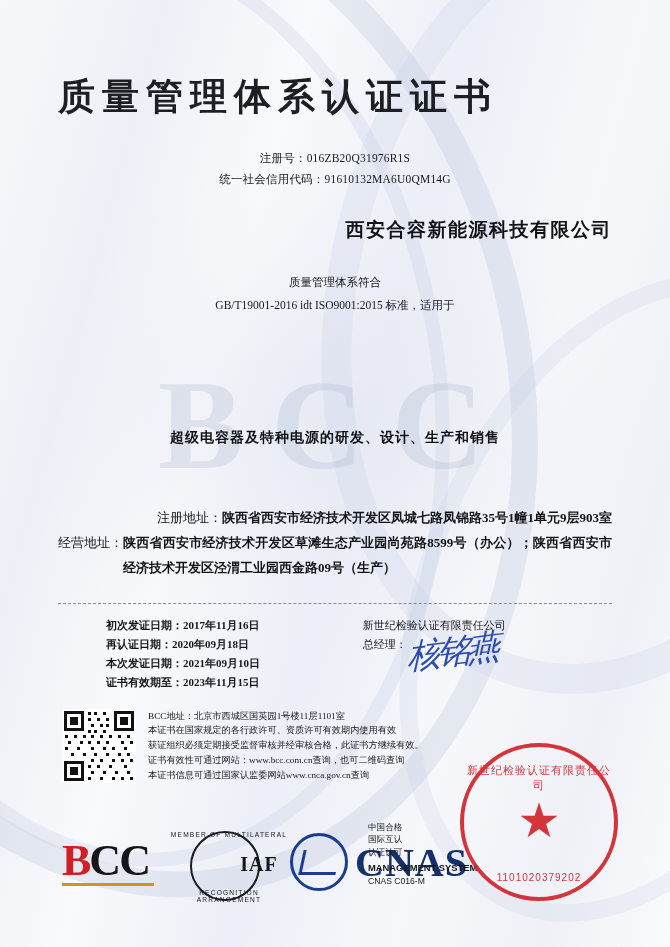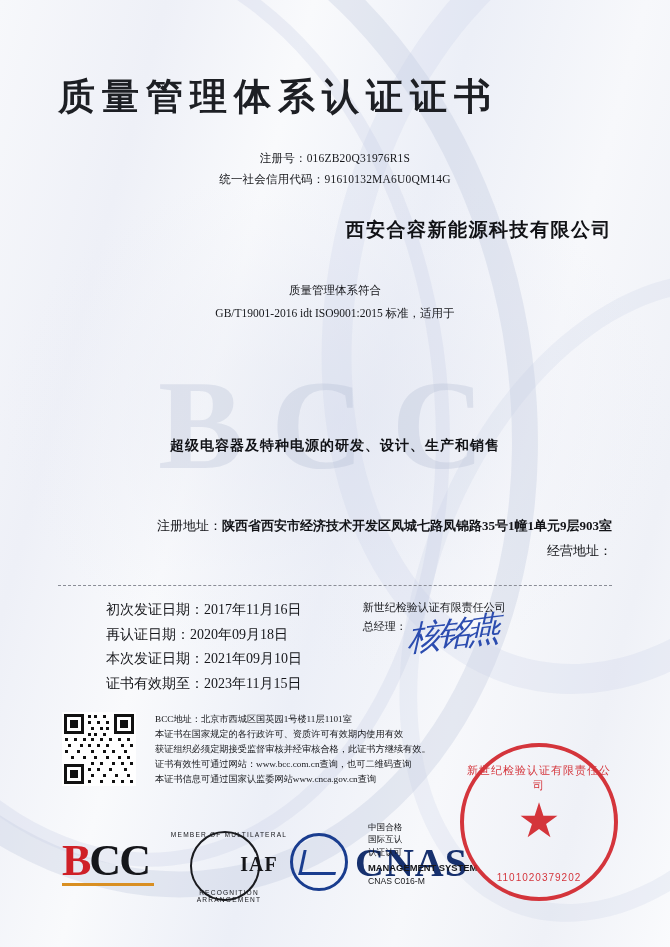--- a/index.html
+++ b/index.html
@@ -80,21 +80,21 @@
     text-align: right;
     margin-top: 26px;
     font-size: 19px;
     font-weight: bold;
     letter-spacing: 1.5px;
     color: #111216;
     font-family: Liberation Mono, monospace;
   }
   .conform {
     text-align: center;
-    margin-top: 36px;
+    margin-top: 28px;
     font-size: 11.5px;
     color: #16171b;
     font-family: "Liberation Serif", serif;
     line-height: 2.0;
   }
   .scope {
     text-align: center;
     margin-top: 112px;
     font-size: 14px;
     font-weight: bold;
@@ -131,25 +131,26 @@
     border-top: 1px dashed #8a8d96;
     height: 0;
   }
   .dates-sign {
     display: flex;
     margin-top: 12px;
     font-family: "Liberation Serif", serif;
   }
   .dates {
     width: 55%;
-    font-size: 14px;
+    font-size: 11px;
     line-height: 1.75;
     color: #15161a;
     padding-left: 48px;
     box-sizing: border-box;
+    font-weight: bold;
   }
   .issuer {
     width: 45%;
     font-size: 11px;
     line-height: 1.75;
     color: #15161a;
     position: relative;
   }
   .signature {
     position: absolute;
@@ -170,21 +171,21 @@
   .qr {
     width: 74px;
     height: 74px;
     margin-left: 4px;
     flex: none;
     background: #fff;
     position: relative;
   }
   .legal {
     flex: 1;
-    margin-left: 19px;
+    margin-left: 12px;
     font-family: "Liberation Serif", serif;
     font-size: 9.2px;
     line-height: 1.62;
     color: #15161a;
   }
   .logos {
     position: absolute;
     left: 0; right: 0;
     bottom: 38px;
     height: 92px;
@@ -365,20 +366,21 @@
 
     <div class="scope">超级电容器及特种电源的研发、设计、生产和销售</div>
 
     <div class="addr-block">
       <div class="addr-row addr-reg">
         <span class="addr-label">注册地址：</span>
           <span class="addr-val">陕西省西安市经济技术开发区凤城七路凤锦路35号1幢1单元9层903室</span>
       </div>
       <div class="addr-row addr-op">
         <span class="addr-label">经营地址：</span>
+          <span class="addr-val">陕西省西安市经济技术开发区草滩生态产业园尚苑路8599号（办公）；陕西省西安市经济技术开发区泾渭工业园西金路09号（生产）</span>
       </div>
     </div>
 
     <hr class="dashline">
 
     <div class="dates-sign">
       <div class="dates">
         <div>
           <span>初次发证日期：</span><span>2017年11月16日</span>
         </div>

